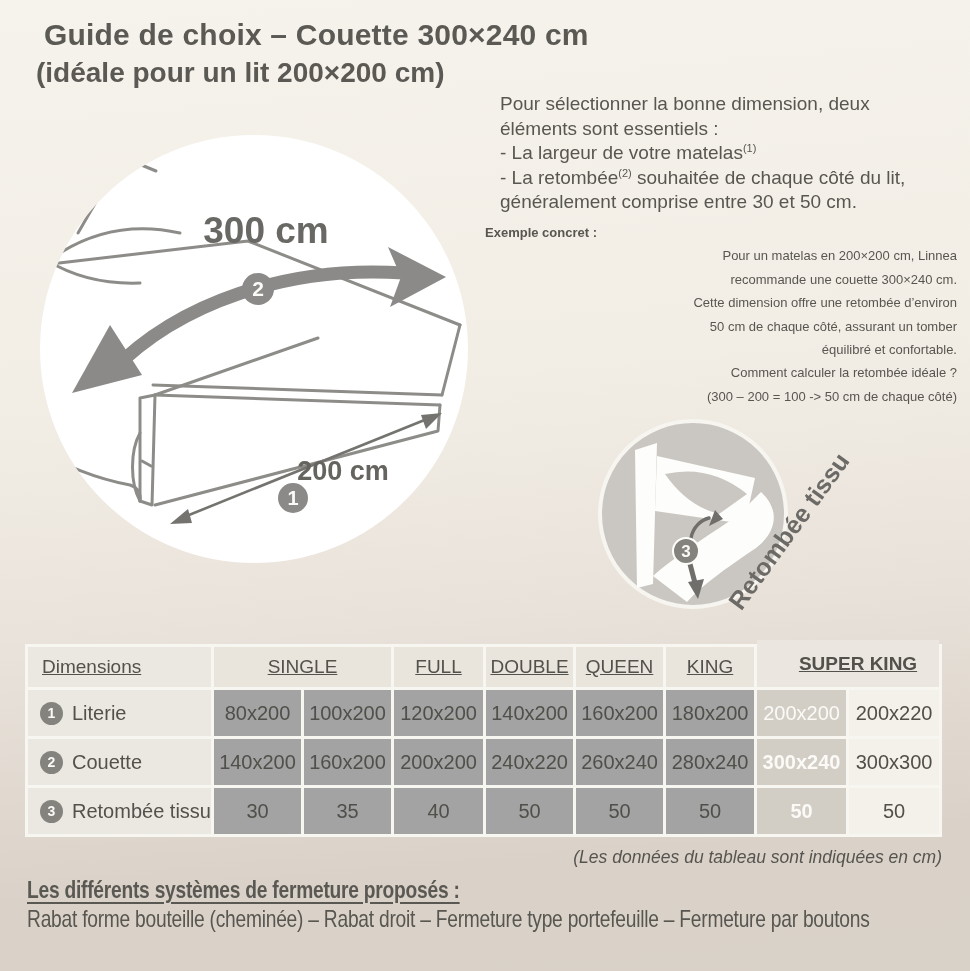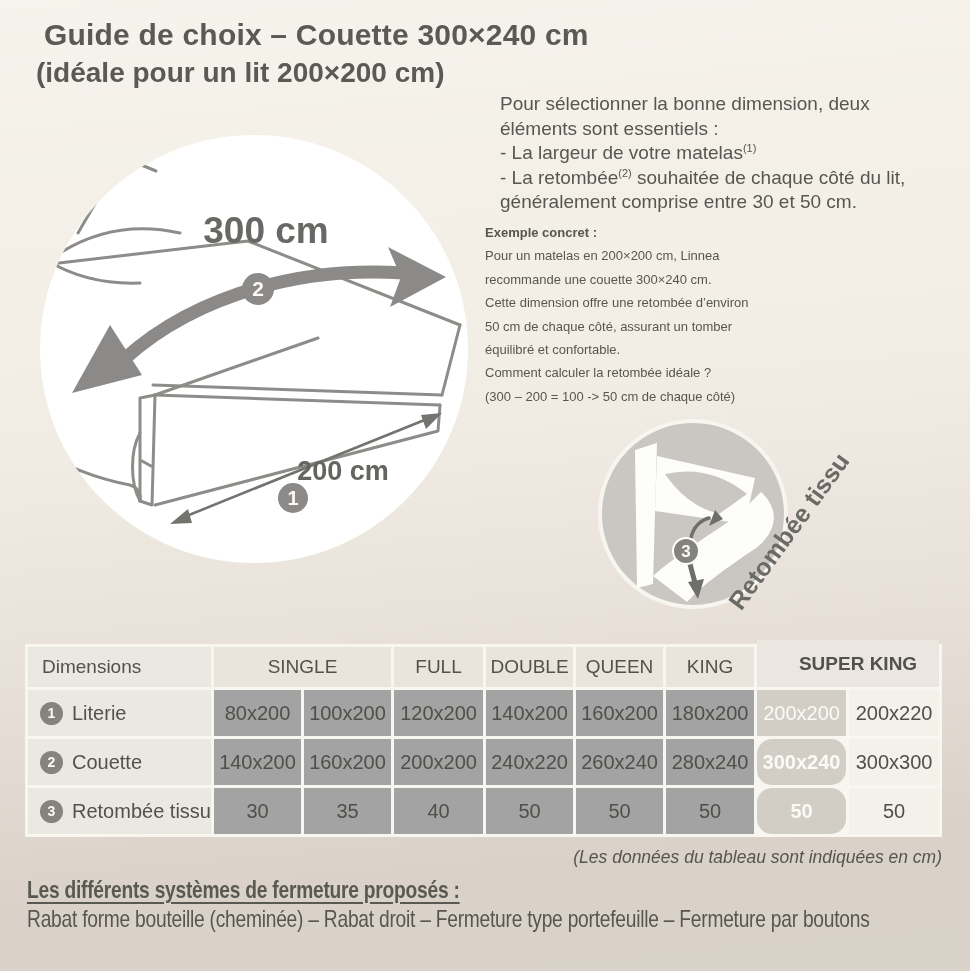--- a/index.html
+++ b/index.html
@@ -9,42 +9,42 @@
     background:linear-gradient(175deg,#f6f3ec 0%,#f2eee6 38%,#e9e2da 62%,#dad2c9 86%,#d9d2c9 100%);
     color:#585650;
   }
   .abs{position:absolute;}
   .title{left:44px;top:18px;font-size:30px;font-weight:bold;color:#5b5954;letter-spacing:.2px;}
   .subtitle{left:36px;top:57px;font-size:28px;font-weight:bold;color:#5b5954;}
   .intro{left:500px;top:92px;width:466px;font-size:19px;line-height:24.5px;color:#585650;white-space:pre-line;}
   .intro sup{font-size:11px;line-height:0;}
   .example{left:485px;top:221px;width:472px;font-size:13px;line-height:23.4px;color:#585650;}
   .example-heading{font-weight:bold;}
-  .example-body{white-space:pre-line;}
+  .example-body{white-space:pre-line;text-align:right;}
   .caption{right:28px;top:847px;font-size:17.5px;font-style:italic;color:#56544f;}
   .footer-heading{left:27px;top:876px;font-size:24px;font-weight:bold;color:#5a5852;
     text-decoration:underline;text-underline-offset:4px;
     transform:scaleX(.80);transform-origin:left top;white-space:nowrap;letter-spacing:-.3px;}
   .footer-line{left:27px;top:905px;font-size:24px;color:#585650;
     transform:scaleX(.80);transform-origin:left top;white-space:nowrap;letter-spacing:-.3px;}
 
   
   .table-wrap{left:25px;top:644px;width:917px;background:#f8f6f1;}
   table{border-collapse:separate;border-spacing:3px;width:100%;table-layout:fixed;}
   th,td{padding:0;font-weight:normal;}
   th{vertical-align:bottom;}
   .hc{height:40px;display:flex;align-items:center;justify-content:center;
-      background:#e9e5dd;font-size:19px;color:#53514c;}
+      background:#e9e5dd;font-size:19px;color:#53514c;text-decoration:underline;}
   .hc.corner-hc{justify-content:flex-start;padding-left:14px;background:#ebe8e1;font-size:19px;}
   .hc.super{height:47px;margin-top:-7px;background:#ebe7e0;font-weight:600;padding-left:20px;}
   td{height:46px;background:#a3a3a3;text-align:center;font-size:20px;color:#514f4a;}
   td.rowlabel{background:#ebe8e1;}
   .rowlabel-inner{display:flex;align-items:center;gap:9px;padding-left:12px;font-size:20px;color:#53514c;}
   td.hl{background:#d2cdc5;color:#fbfaf6;}
-  td.hl.b{font-weight:bold;border-radius:15px;}
+  td.hl.b{font-weight:bold;}
   td.lastcol{background:#f3f1ea;}
   .badge{display:inline-flex;align-items:center;justify-content:center;flex:0 0 auto;
     width:23px;height:23px;border-radius:50%;background:#85837e;color:#fbfaf7;
     font-size:14px;font-weight:bold;}
 
   
   .big-circle{left:38px;top:133px;}
   .small-circle{left:595px;top:416px;}
   .retombee-label{left:746px;top:586px;font-size:25px;font-weight:bold;color:#6c6a66;
     transform:rotate(-54deg);transform-origin:left bottom;white-space:nowrap;}

